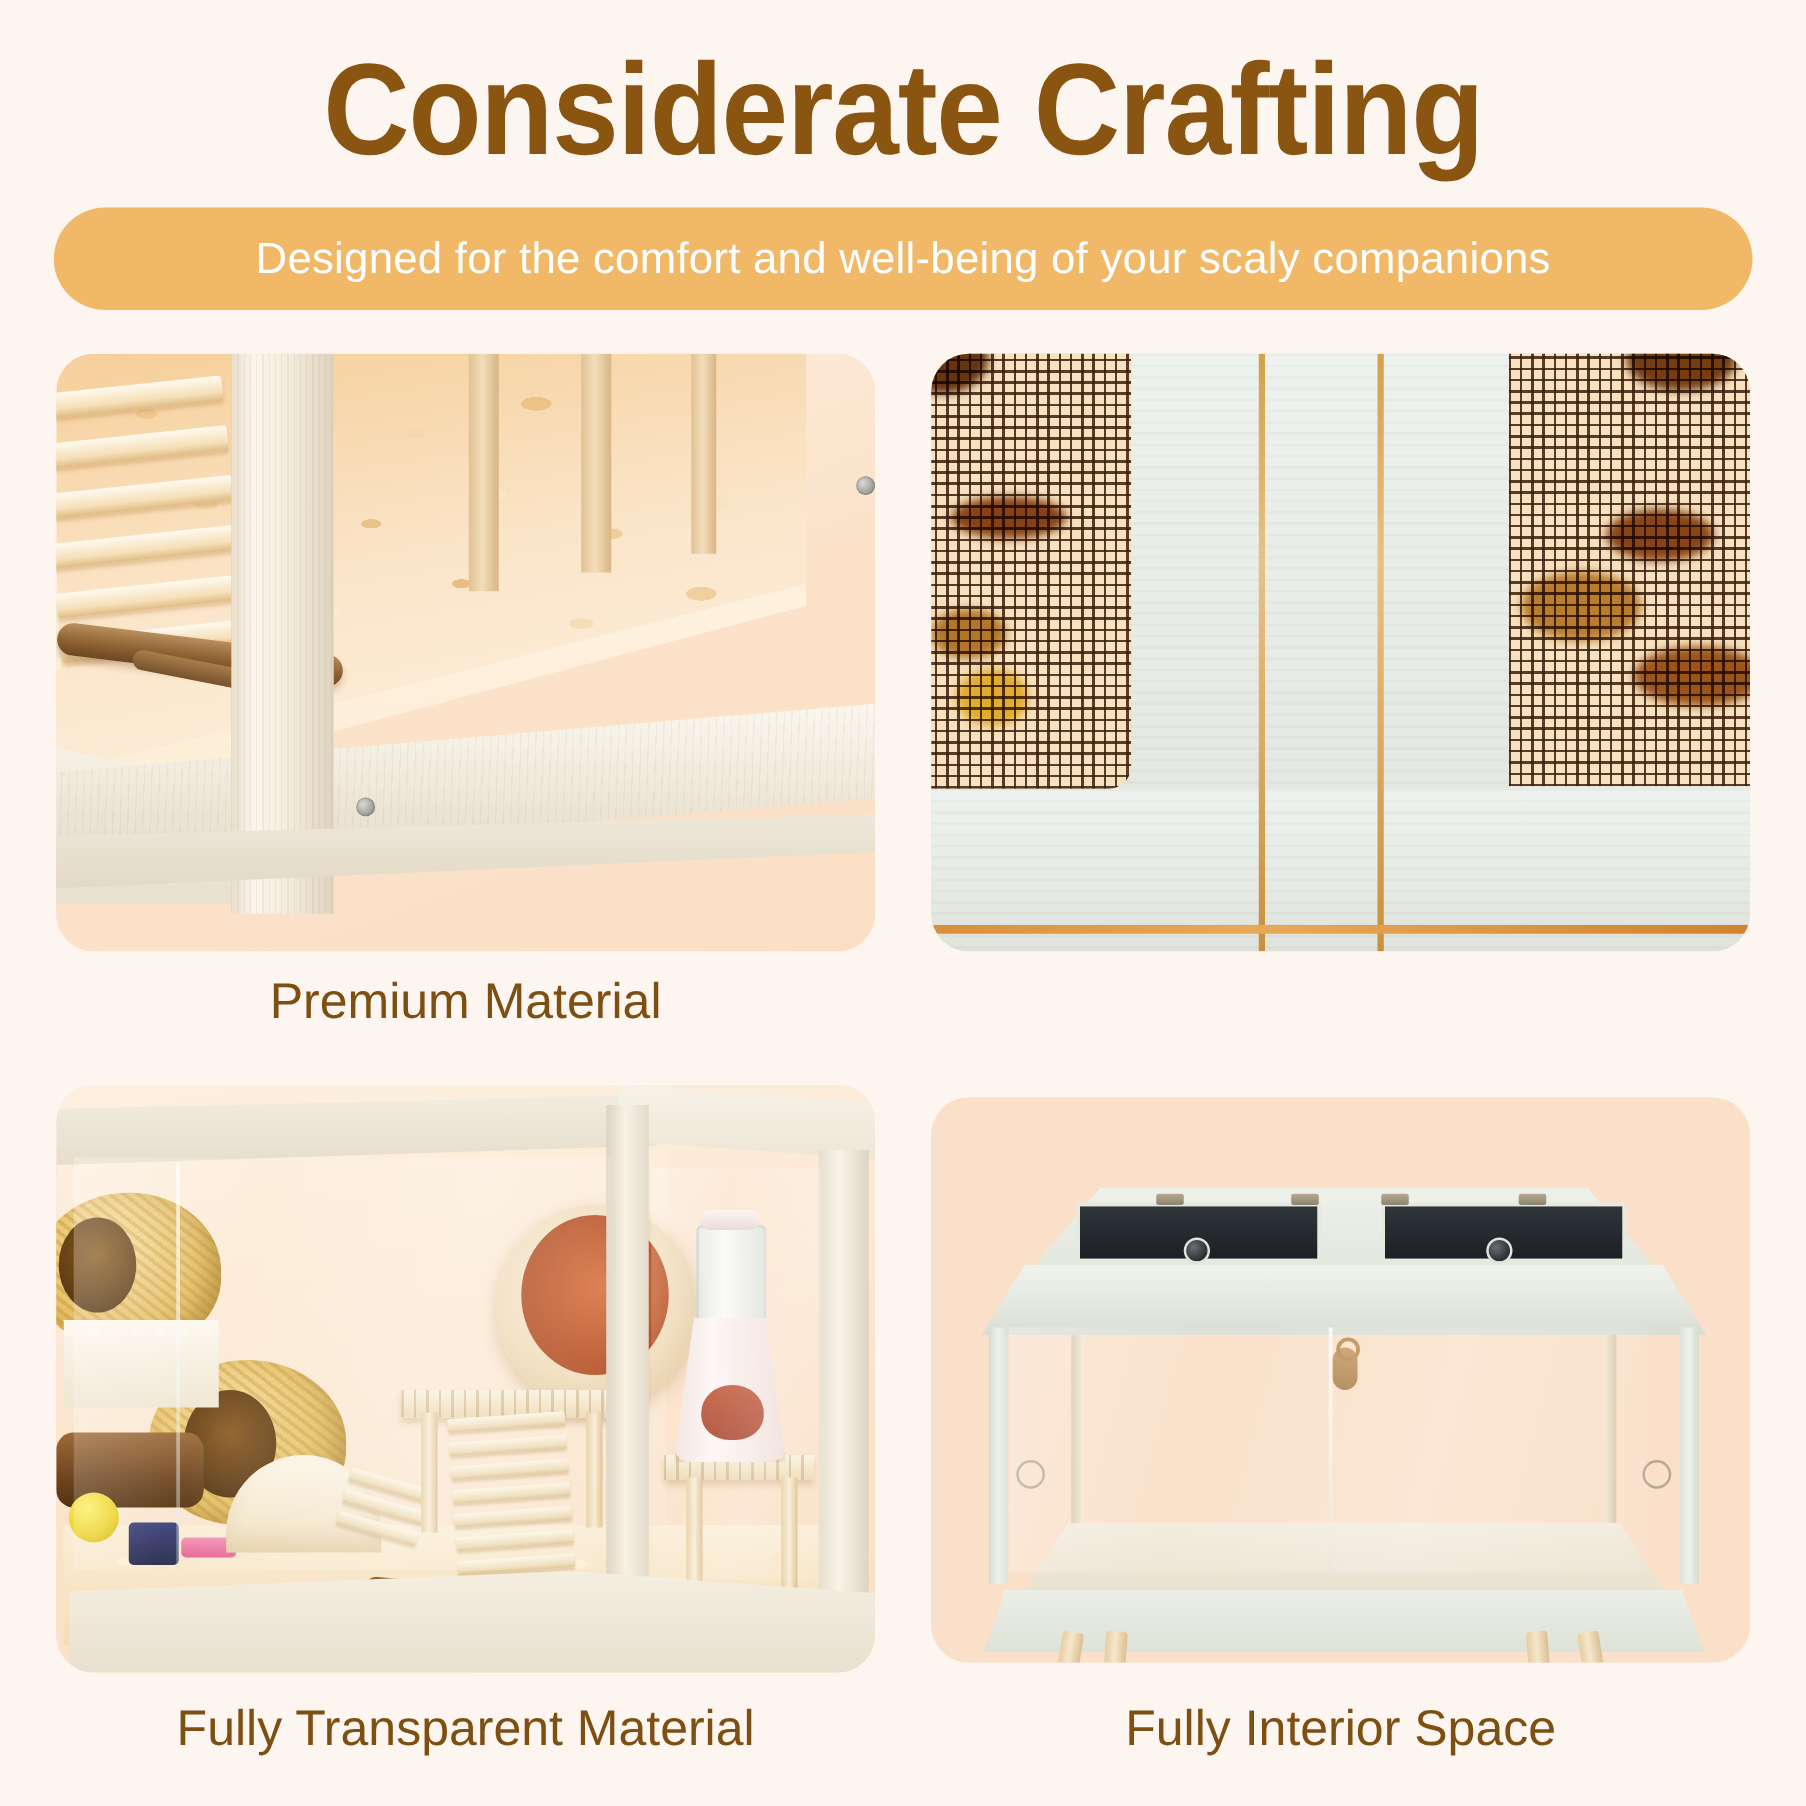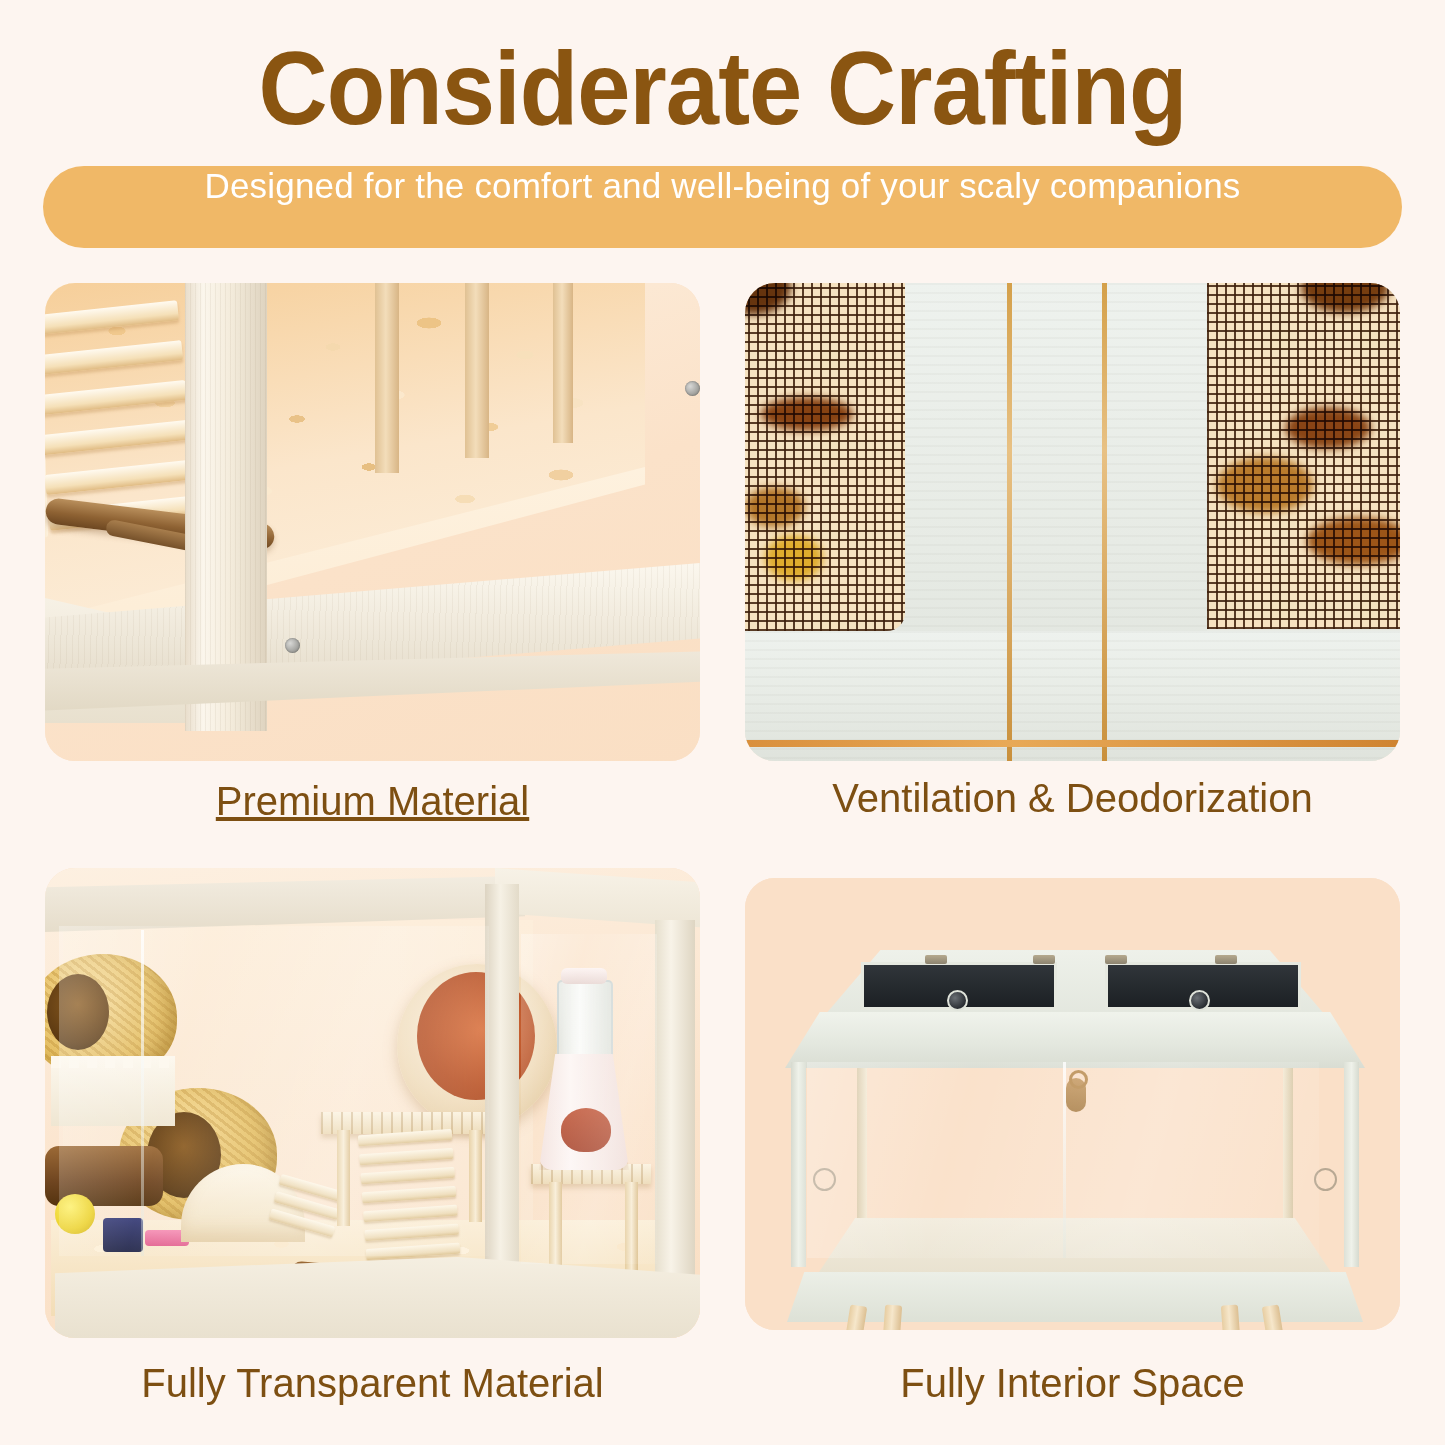--- a/index.html
+++ b/index.html
@@ -33,21 +33,21 @@
 
   .subtitle-banner {
     position: absolute;
     top: 166px;
     left: 43px;
     width: 1359px;
     height: 82px;
     background: #f0b867;
     border-radius: 41px;
     display: flex;
-    align-items: flex-start;
+    align-items: center;
     justify-content: center;
   }
   .subtitle-text {
     font-size: 35px;
     color: #ffffff;
     font-weight: 500;
     white-space: nowrap;
     letter-spacing: .2px;
   }
 
@@ -65,21 +65,21 @@
 
   .caption {
     position: absolute;
     text-align: center;
     color: #7d4f12;
     font-size: 40px;
     line-height: 46px;
     font-weight: 500;
     white-space: nowrap;
   }
-  .cap-tl { left: 45px;  top: 778px; width: 655px; text-decoration: underline; }
+  .cap-tl { left: 45px;  top: 778px; width: 655px; }
   .cap-tr { left: 745px; top: 775px; width: 655px; }
   .cap-bl { left: 45px;  top: 1360px; width: 655px; }
   .cap-br { left: 745px; top: 1360px; width: 655px; }
   .cap-tr .cap-line { display: block; }
 
   
   .p1-bg {
     position: absolute; inset: 0;
     background: linear-gradient(160deg,#fdf0e0 0%, #fbe2c9 55%, #fadfc4 100%);
   }
@@ -491,21 +491,20 @@
     <div class="blob" style="left:78px; top:130px; width:86px; height:42px; background:#8e4d1b;"></div>
     <div class="blob" style="left:10px; top:180px; width:96px; height:56px; background:#c08b3a;"></div>
     <div class="blob" style="left:100px; top:240px; width:104px; height:48px; background:#a2601f;"></div>
   </div>
 
   <div class="p2-seam" style="left:262px;"></div>
   <div class="p2-seam" style="left:357px;"></div>
   <div class="p2-bottom-edge"></div>
 </div>
 <div class="caption cap-tr">
-  <span class="cap-line">Ventilation &amp; Deodorization</span>
 </div>
 
 <div class="panel panel-bl">
   <div class="p3-bg"></div>
   <div class="p3-inside"></div>
 
   <div class="shavings-floor" style="left:6px; top:352px; width:640px; height:96px;"></div>
 
   <div class="hut" style="left:-16px; top:86px; width:148px; height:126px;"></div>
   <div class="hut-hole" style="left:2px; top:106px; width:62px; height:76px;"></div>

